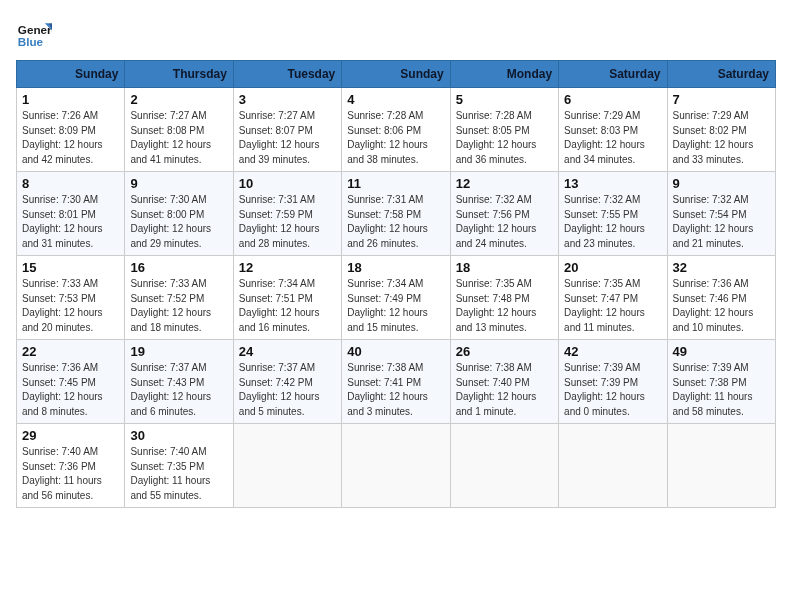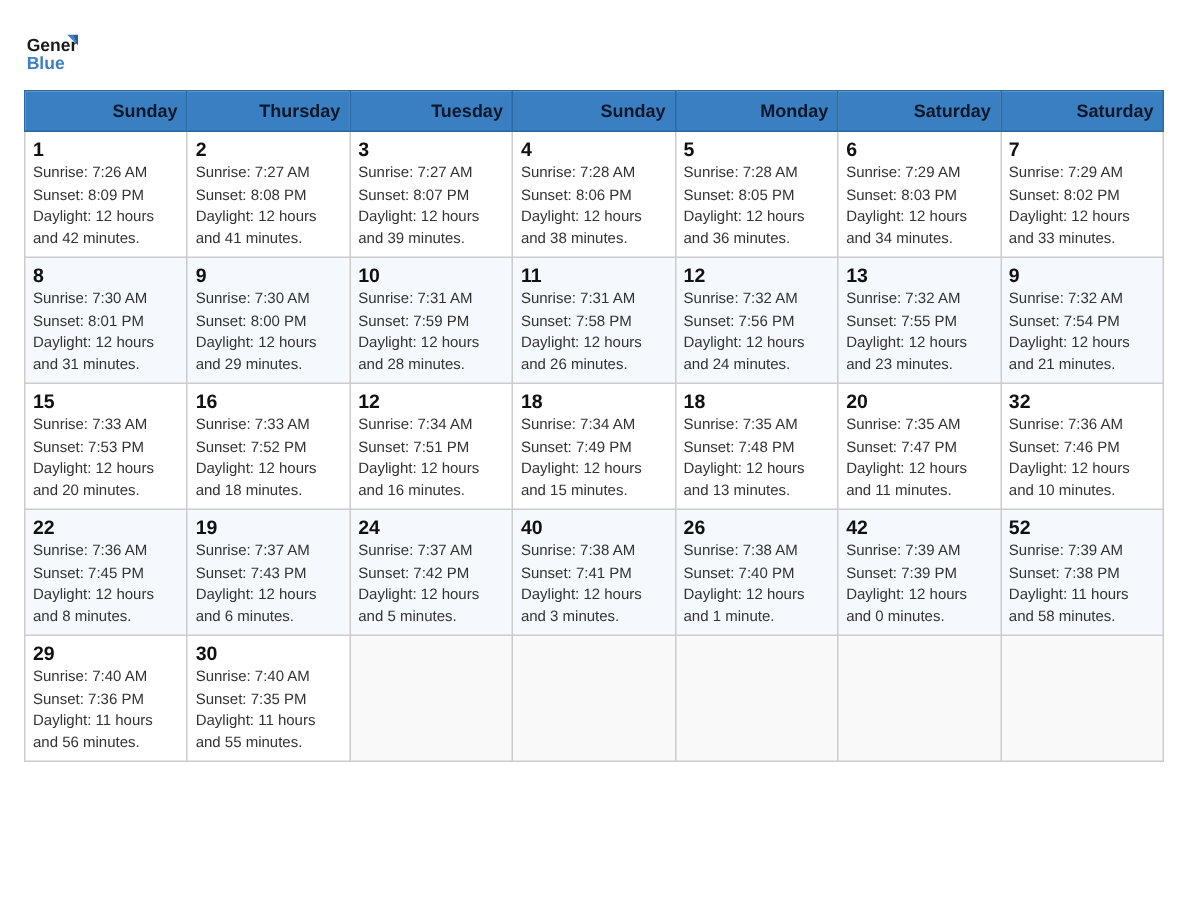--- a/index.html
+++ b/index.html
@@ -225,21 +225,21 @@
         </td>
         <td>
           <span class="day-number">26</span>
           <div class="day-info">Sunrise: 7:38 AM<br>Sunset: 7:40 PM<br>Daylight: 12 hours and 1 minute.</div>
         </td>
         <td>
           <span class="day-number">42</span>
           <div class="day-info">Sunrise: 7:39 AM<br>Sunset: 7:39 PM<br>Daylight: 12 hours and 0 minutes.</div>
         </td>
         <td>
-          <span class="day-number">52</span>
+          <span class="day-number">49</span>
           <div class="day-info">Sunrise: 7:39 AM<br>Sunset: 7:38 PM<br>Daylight: 11 hours and 58 minutes.</div>
         </td>
       </tr>
       <tr>
         <td>
           <span class="day-number">29</span>
           <div class="day-info">Sunrise: 7:40 AM<br>Sunset: 7:36 PM<br>Daylight: 11 hours and 56 minutes.</div>
         </td>
         <td>
           <span class="day-number">30</span>

